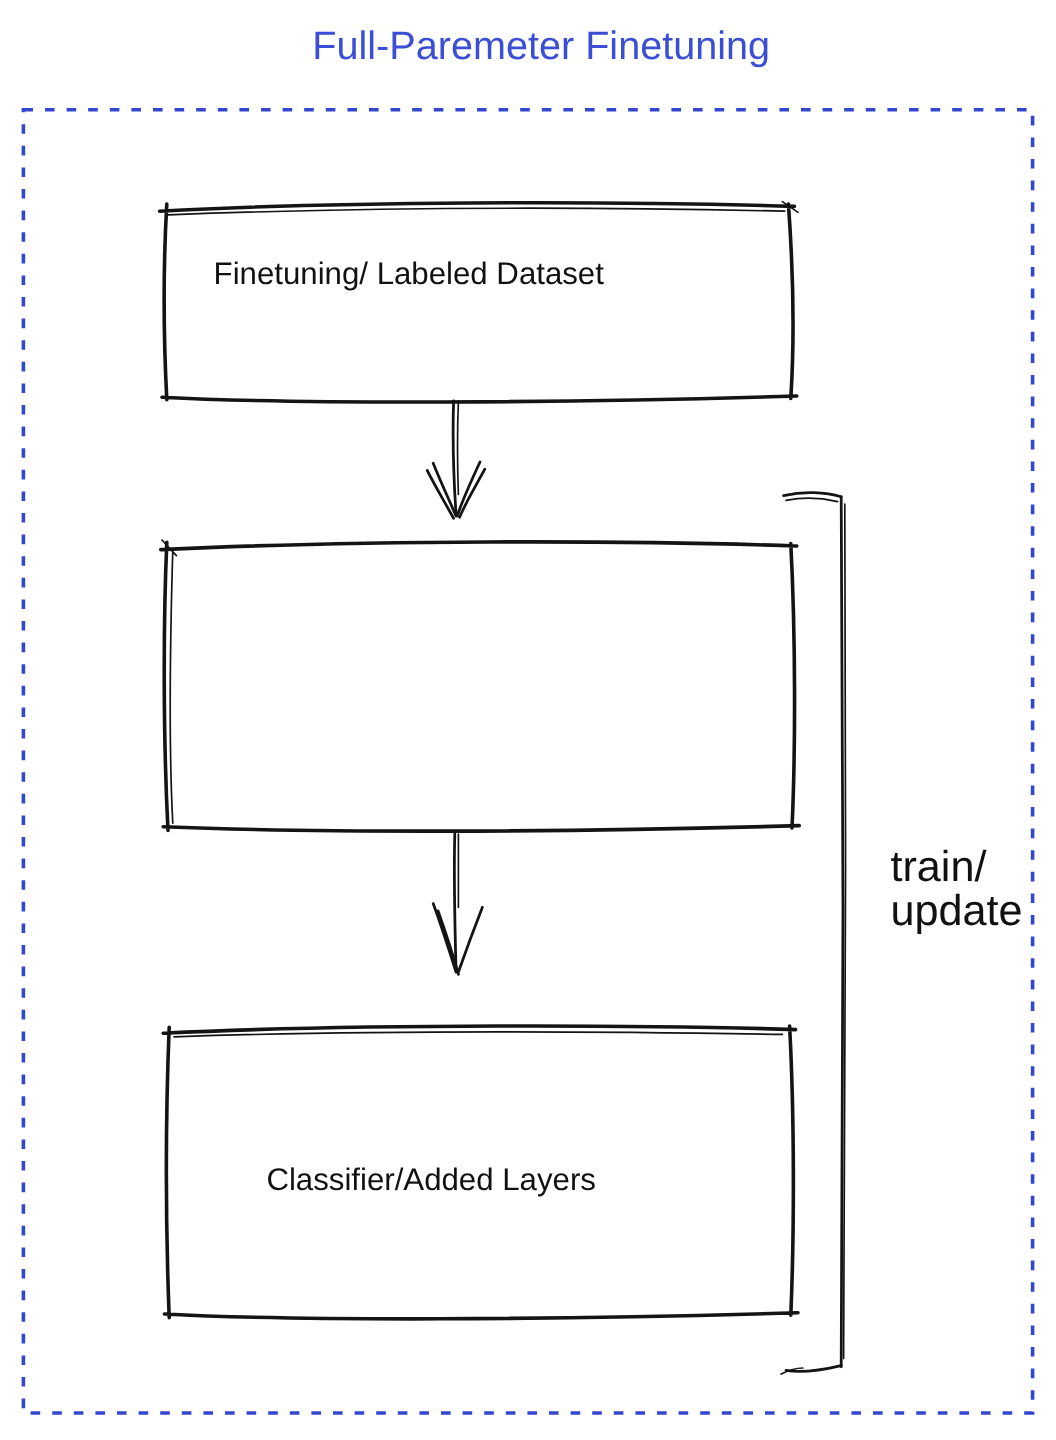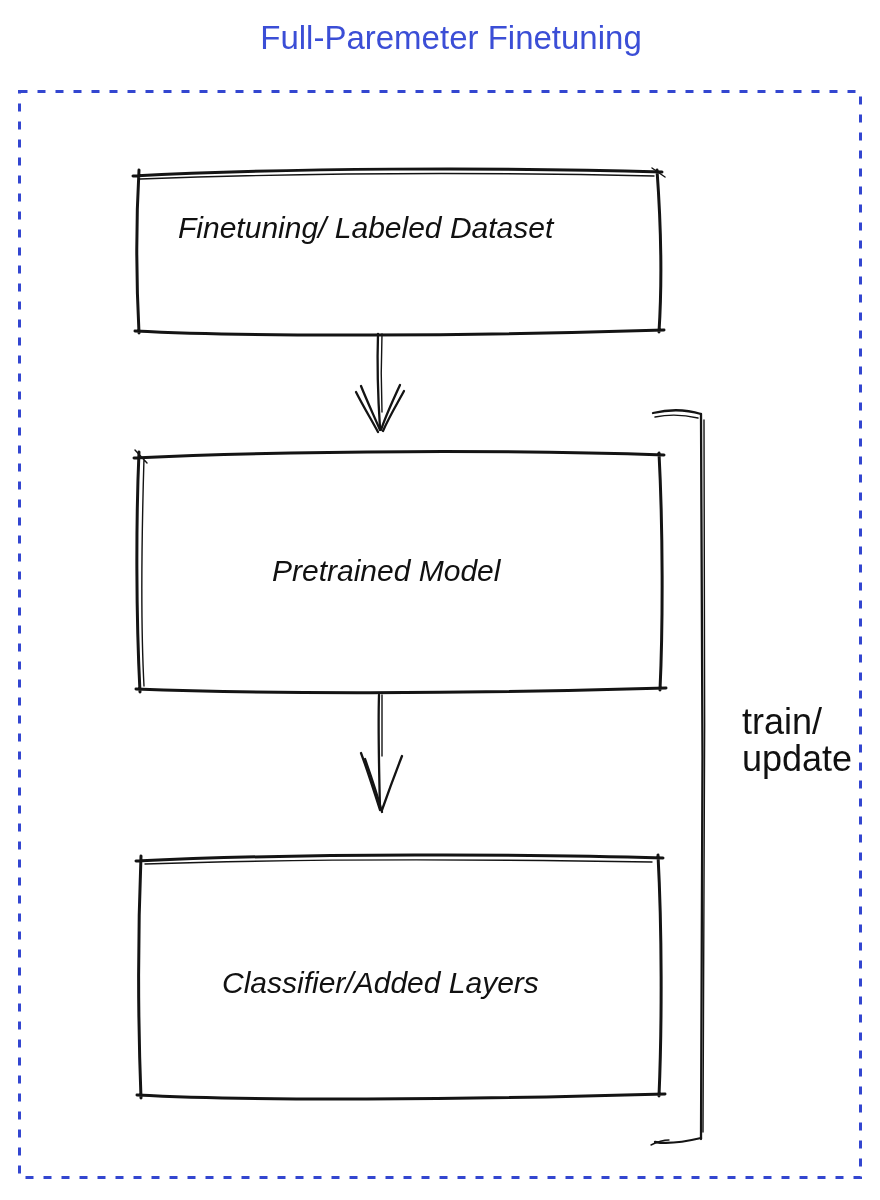--- a/index.html
+++ b/index.html
@@ -17,25 +17,24 @@
     left: 0; right: 0; top: 18px;
     text-align: center;
     font-size: 33px;
     line-height: 40px;
     color: #3B4ED6;
     transform: translateX(11px);
     white-space: nowrap;
   }
   .box-label {
     position: absolute;
-    font-size: 30px;
+    font-size: 26px;
     line-height: 34px;
     color: #111111;
     white-space: nowrap;
-    font-style: italic;
   }
   .label-dataset    { left: 178px; top: 211px; }
   .label-pretrained { left: 272px; top: 554px; }
   .label-classifier { left: 222px; top: 966px; text-align: center; }
   .bracket-label {
     position: absolute;
     left: 742px; top: 703px;
     font-size: 36px;
     line-height: 37px;
     color: #111111;
@@ -97,18 +96,17 @@
       <path class="w2" d="M653,413 C670,409 688,410 701,414"></path>
       <path class="w1" d="M655,417 C670,414 685,415 698,418"></path>
       <path class="w2" d="M701,414 C703,640 703,920 701,1139"></path>
       <path class="w1" d="M704,420 C705,640 705,950 703,1132"></path>
       <path class="w2" d="M701,1138 C684,1142 666,1144 655,1142"></path>
       <path class="w1" d="M651,1145 C657,1142 663,1140 669,1140"></path>
     </g>
   </svg>
 
   <div class="box-label label-dataset">Finetuning/ Labeled Dataset</div>
-  <div class="box-label label-pretrained">Pretrained Model</div>
   <div class="box-label label-classifier">Classifier/Added Layers</div>
   <div class="bracket-label">train/
 update</div>
 
 </div>
 
 </body></html>

